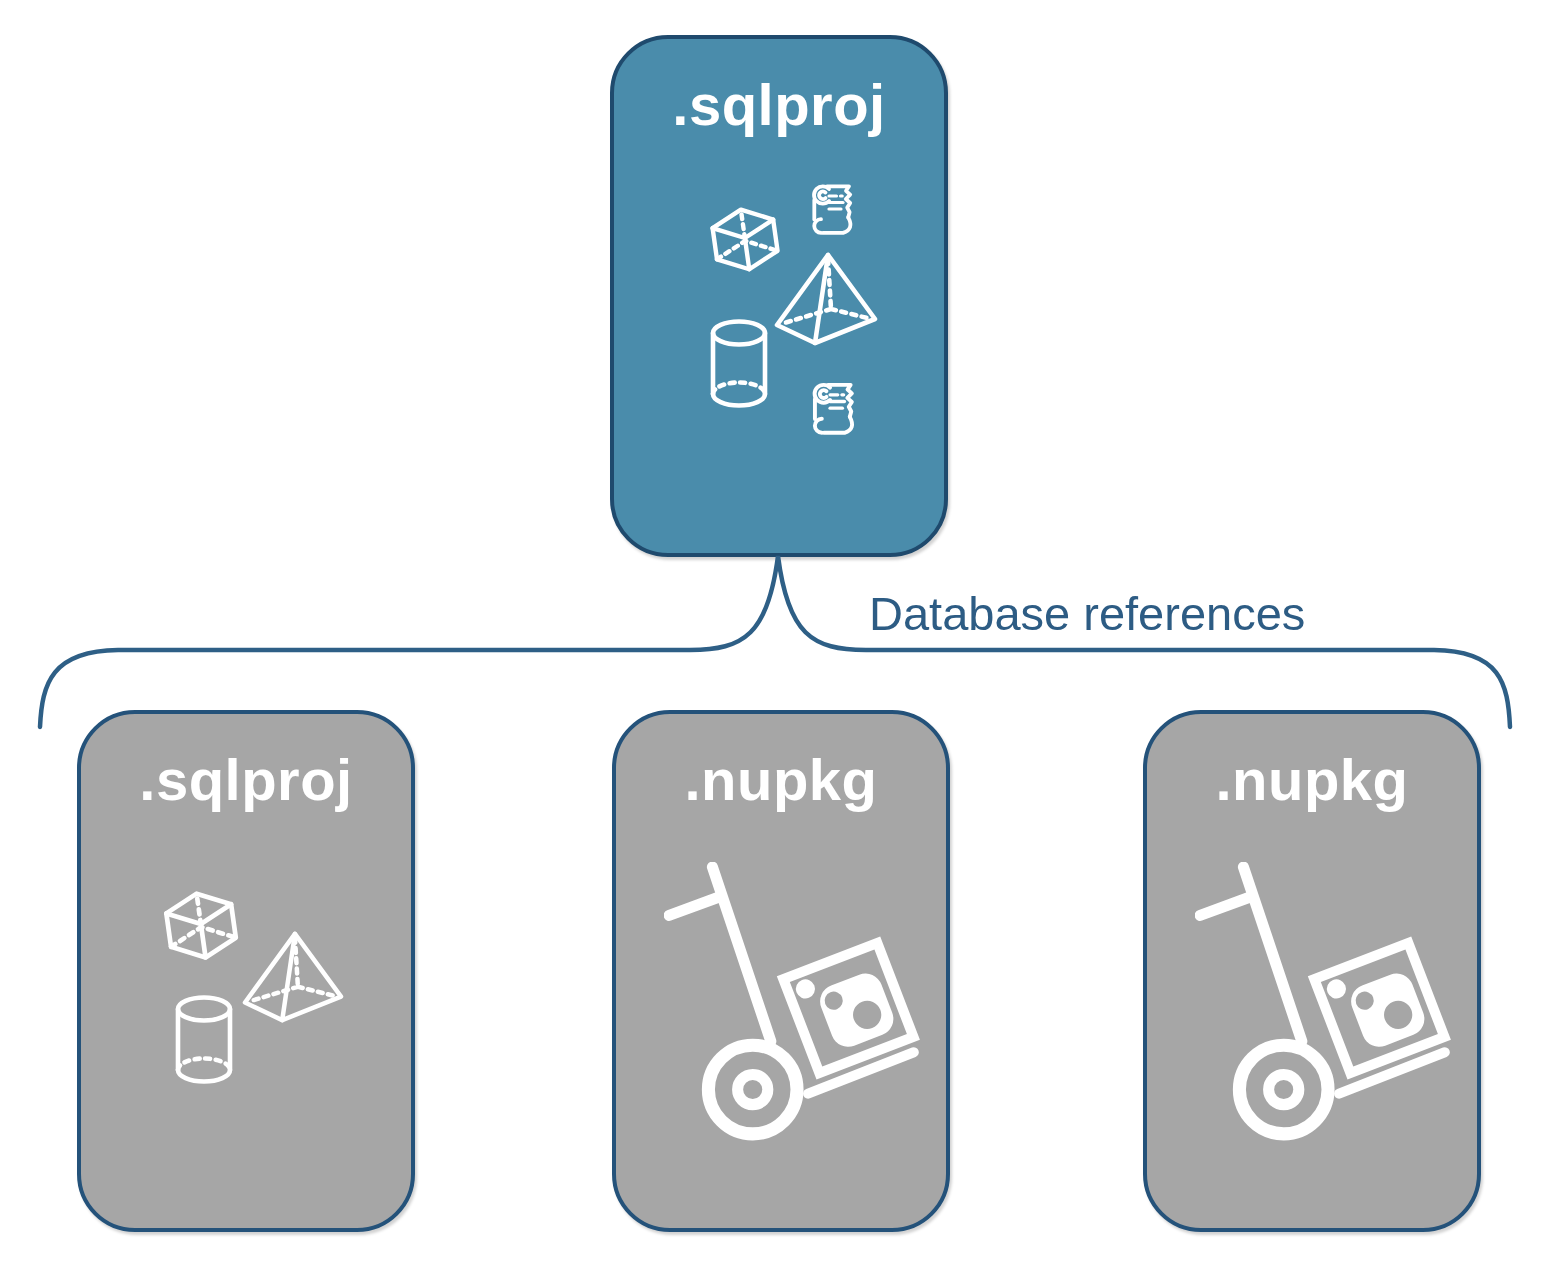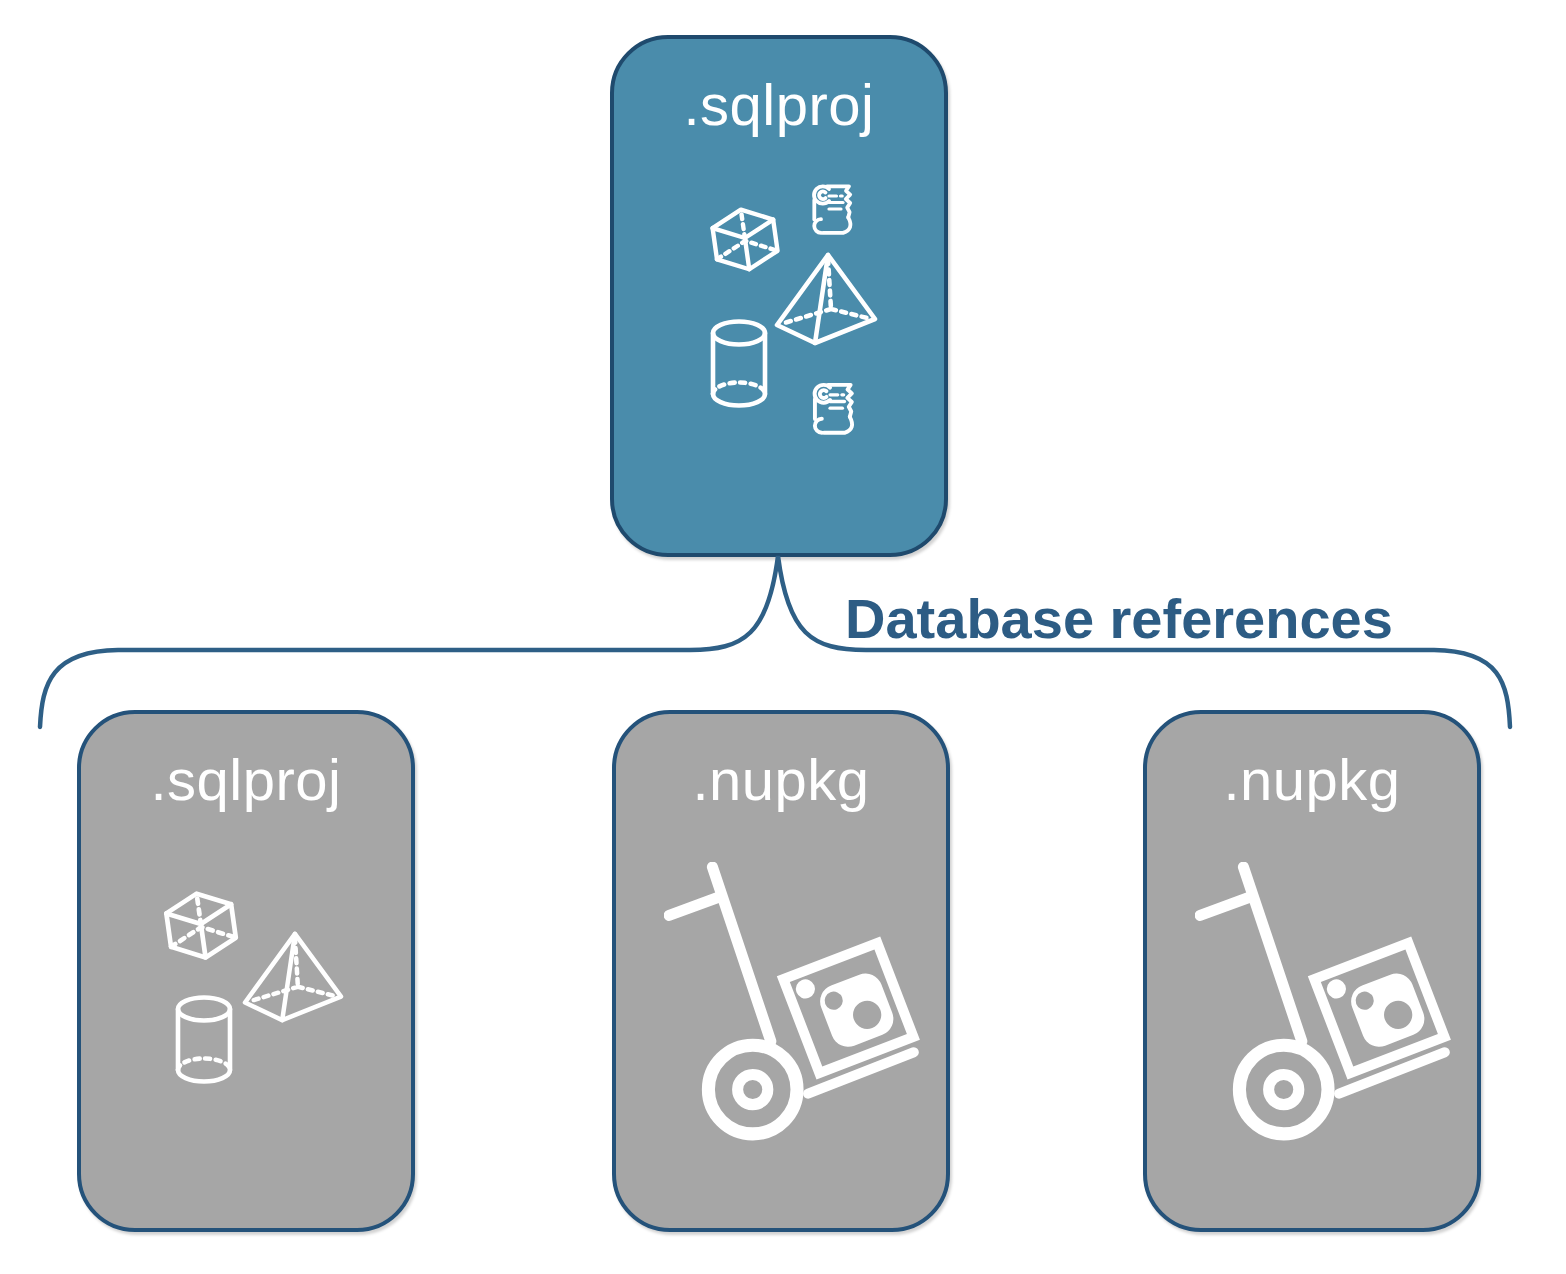--- a/index.html
+++ b/index.html
@@ -44,41 +44,41 @@
   }
   .box-child-1{left:77px;}
   .box-child-2{left:612px;}
   .box-child-3{left:1143px;}
   .box-title{
     position:absolute;
     left:0; right:0;
     top:32px;
     text-align:center;
     font-size:58px;
-    font-weight:400;
+    font-weight:700;
     color:var(--box-label-color);
     letter-spacing:0.5px;
   }
   .icon{
     position:absolute;
     display:block;
   }
   .overlay{
     position:absolute;
     left:0; top:0;
     width:1566px;
     height:1274px;
     pointer-events:none;
   }
   .connector-label{
     position:absolute;
-    left:845px;
+    left:869px;
     top:586px;
-    font-size:56px;
-    font-weight:700;
+    font-size:47px;
+    font-weight:400;
     color:var(--connector-label-color);
     white-space:nowrap;
   }
   .defs-holder{position:absolute;width:0;height:0;overflow:hidden;}
 </style>
 </head>
 <body>
 
 <svg class="defs-holder" aria-hidden="true">
   <defs>

